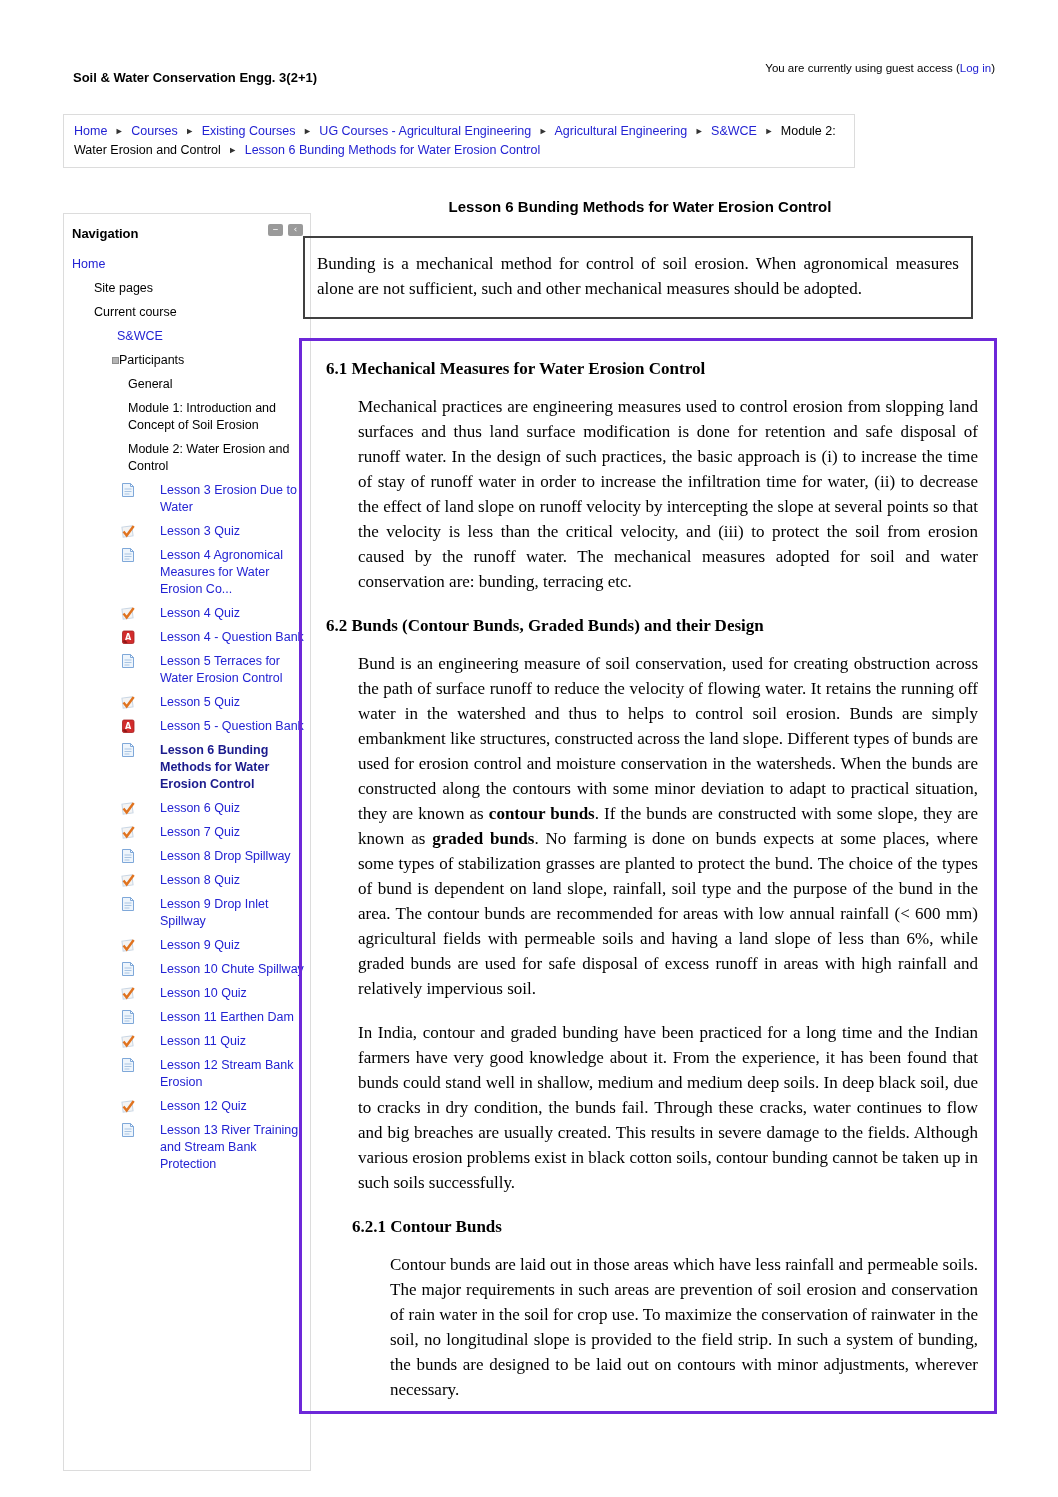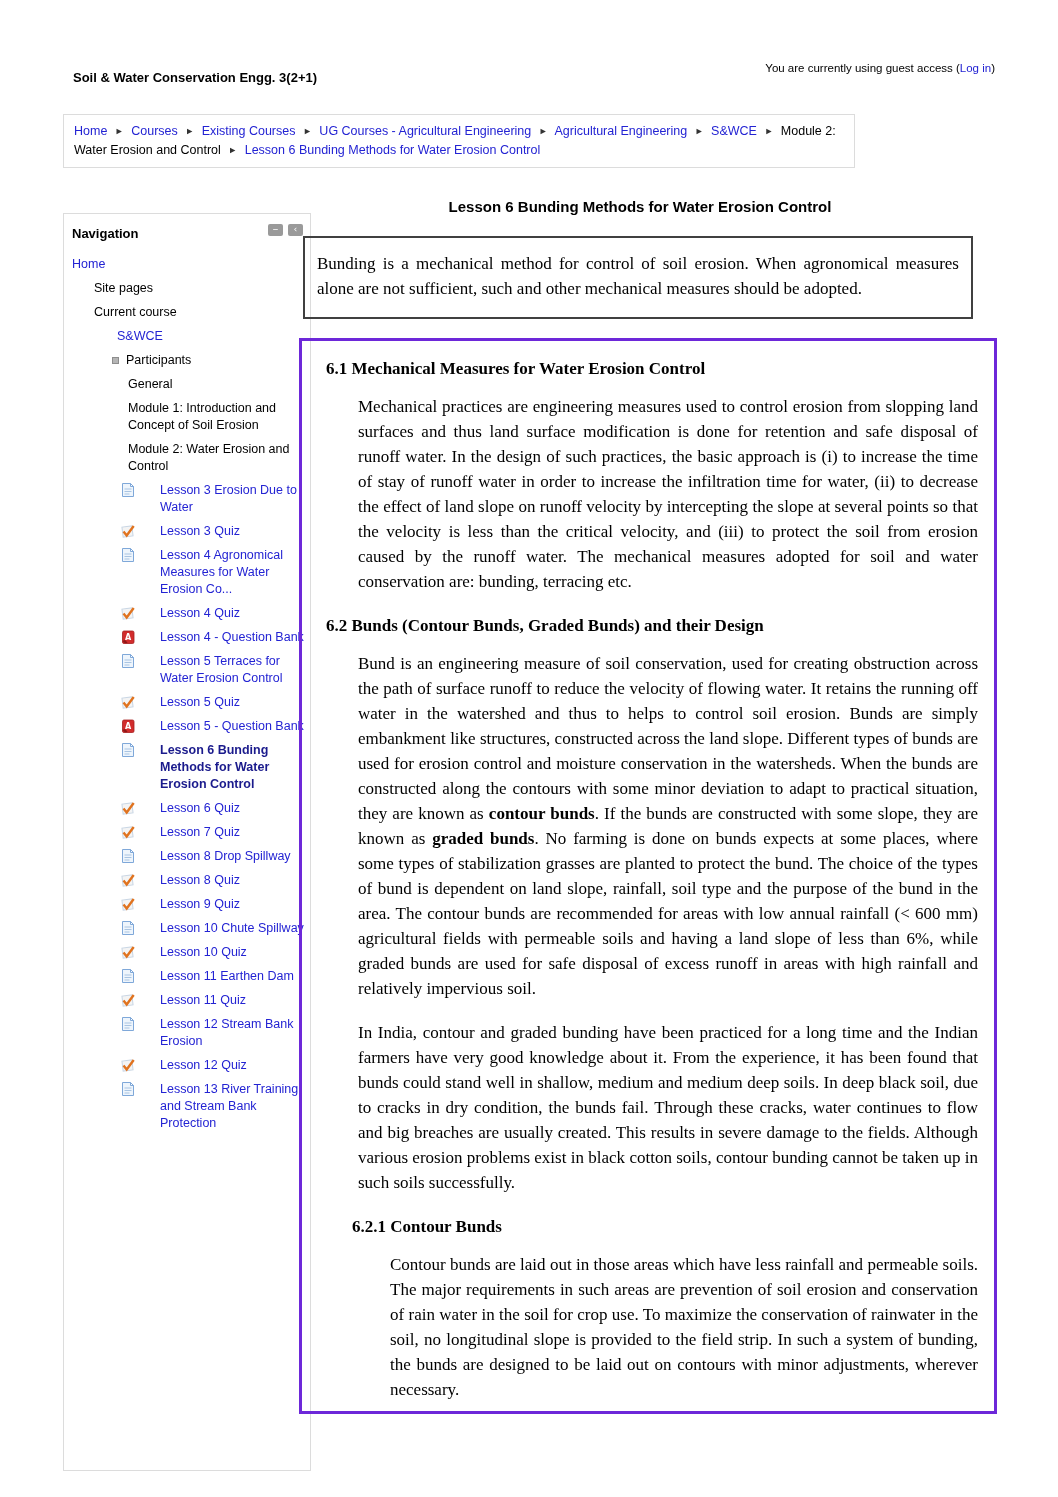--- a/index.html
+++ b/index.html
@@ -38,21 +38,21 @@
     font-family:"DejaVu Sans Mono", monospace;
   }
   .nav-list { list-style:none; padding:8px 6px 0 0; font-size:12.5px; line-height:17px; }
   .nav-list li { margin-bottom:7px; }
   .nav-list a { color:#2323d3; }
   .nv-plain { color:#000; }
   .d0 { padding-left:8px; }
   .d1 { padding-left:30px; }
   .d2 { padding-left:53px; }
   .d3 { padding-left:64px; }
-  .with-bullet { padding-left:48px; display:flex; align-items:center; gap:7px; }
+  .with-bullet { padding-left:48px; display:flex; align-items:center; }
   .sq-bullet { width:7px; height:7px; background:#b5b5b5; border:1px solid #8d8d8d; flex:0 0 auto; }
   .res { padding-left:56px; display:flex; gap:24px; }
   .res .ic { flex:0 0 16px; width:16px; height:16px; margin-top:0px; }
   .current a { font-weight:bold; color:#1a1a8c; }
 
   
   .main { position:absolute; left:283px; top:198px; width:714px; }
   .page-heading { text-align:center; font-size:15px; font-weight:bold; margin-bottom:21px; }
   .intro-box {
     margin:0 24px 0 20px; border:2px solid #404040; padding:13px 12px 16px 12px;
@@ -213,20 +213,26 @@
         <a>Lesson 8 Drop Spillway</a>
       </li>
     <li class="res">
         <span class="ic"><svg width="16" height="16">
             <use href="#i-quiz"></use>
           </svg></span>
         <a>Lesson 8 Quiz</a>
       </li>
     <li class="res">
         <span class="ic"><svg width="16" height="16">
+            <use href="#i-page"></use>
+          </svg></span>
+        <a>Lesson 9 Drop Inlet Spillway</a>
+      </li>
+    <li class="res">
+        <span class="ic"><svg width="16" height="16">
             <use href="#i-quiz"></use>
           </svg></span>
         <a>Lesson 9 Quiz</a>
       </li>
     <li class="res">
         <span class="ic"><svg width="16" height="16">
             <use href="#i-page"></use>
           </svg></span>
         <a>Lesson 10 Chute Spillway</a>
       </li>

